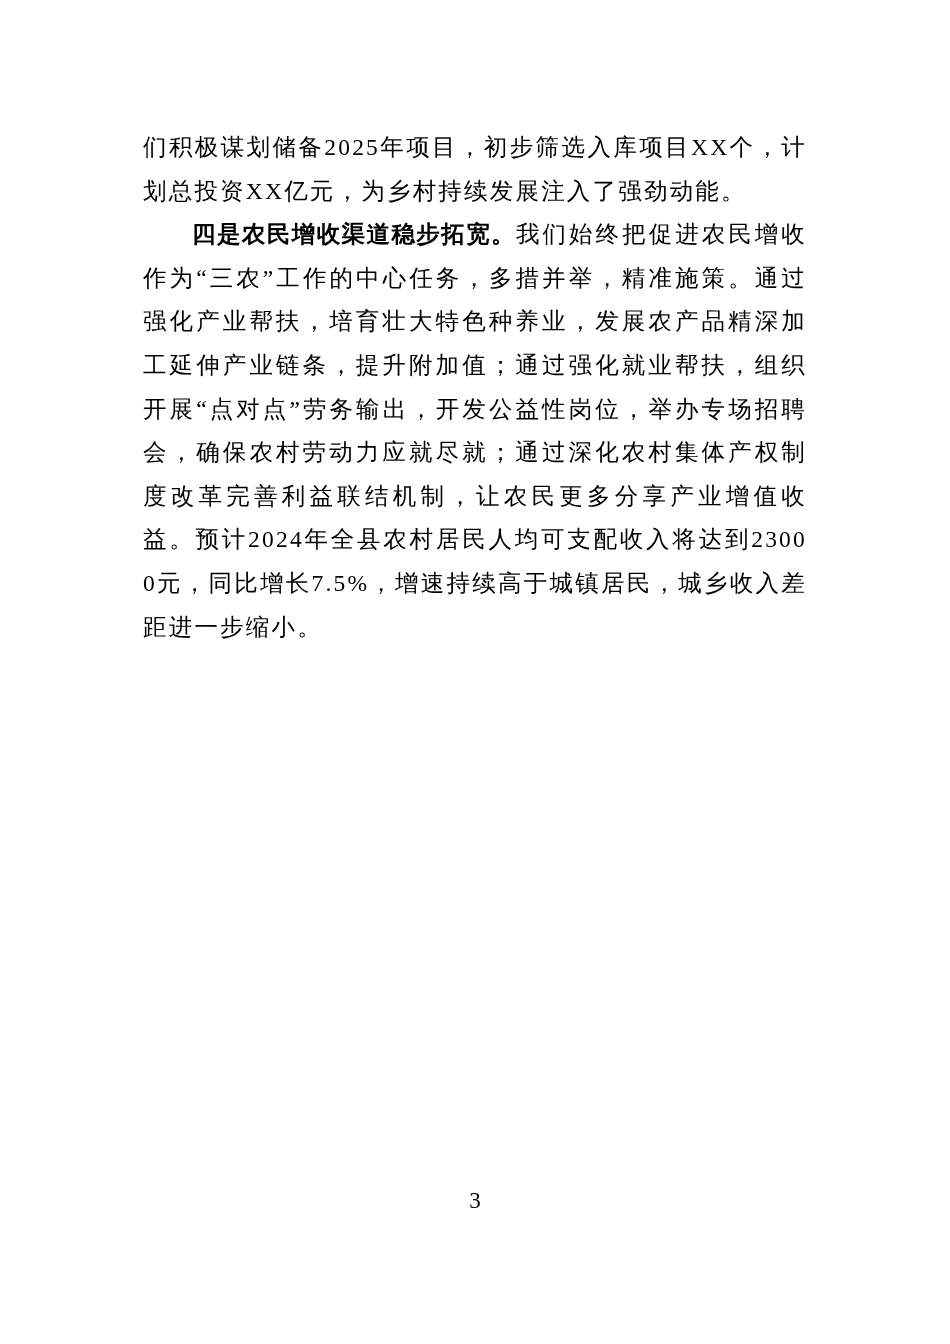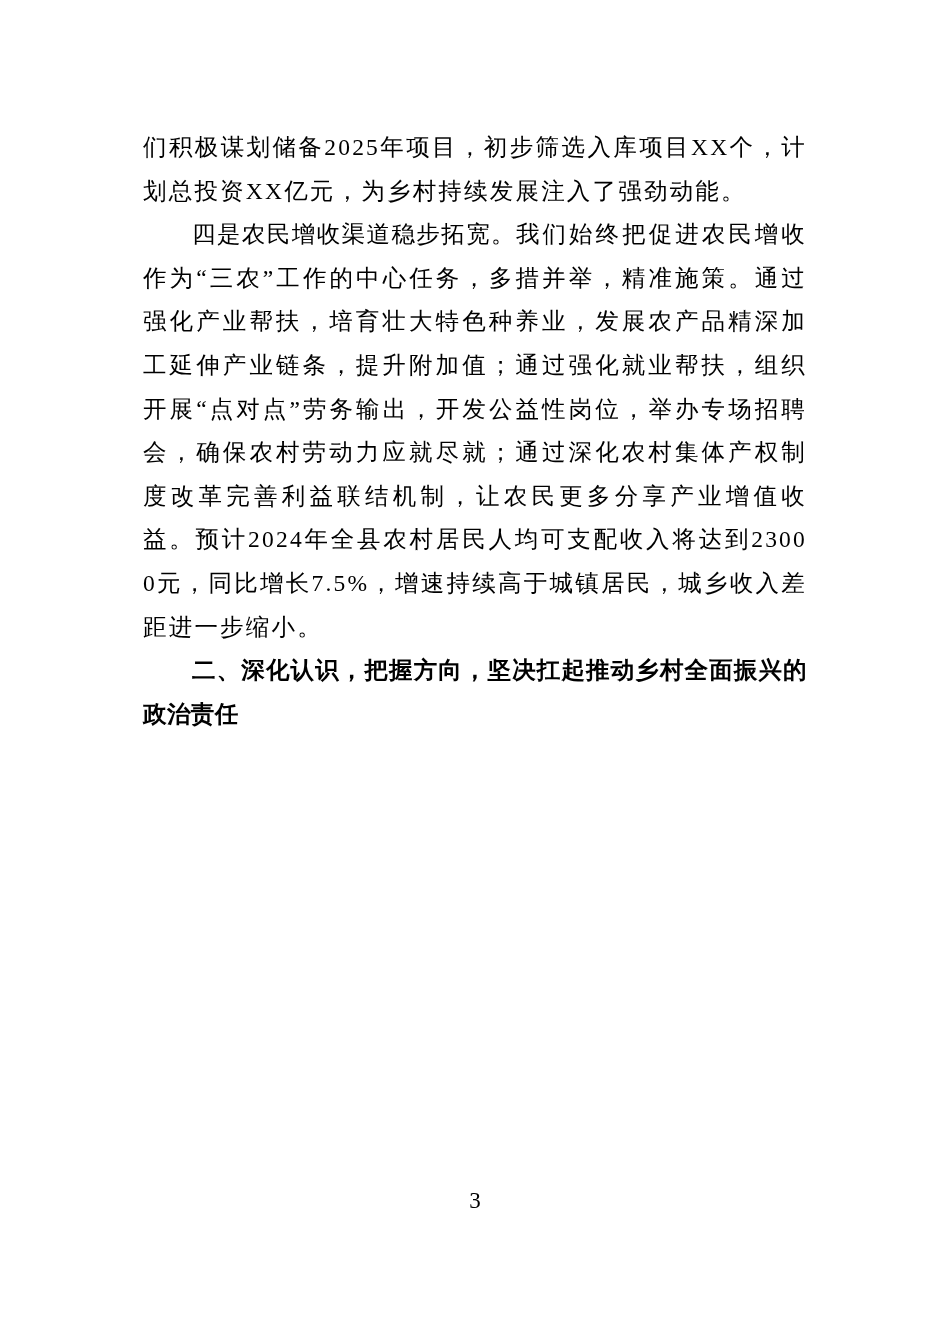--- a/index.html
+++ b/index.html
@@ -35,21 +35,21 @@
       line-height: 43.6px;
       text-align: justify;
       text-justify: inter-character;
       letter-spacing: 2.2px;
       word-break: break-all;
     }
     .para.indent {
       text-indent: 49px;
     }
     .bold-lead {
-      font-weight: normal;
+      font-weight: bold;
       font-family: "DejaVu Sans", "Liberation Sans", sans-serif;
       letter-spacing: 0.6px;
     }
     .heading {
       margin: 0;
       font-size: 23.5px;
       line-height: 43.6px;
       font-weight: bold;
       font-family: "DejaVu Sans", "Liberation Sans", sans-serif;
       text-indent: 49px;
@@ -75,19 +75,18 @@
 
     <p class="para">
       <span>们积极谋划储备2025年项目，初步筛选入库项目XX个，计划总投资XX亿元，为乡村持续发展注入了强劲动能。</span>
     </p>
 
     <p class="para indent">
       <span class="bold-lead">四是农民增收渠道稳步拓宽。</span><span>我们始终把促进农民增收作为“三农”工作的中心任务，多措并举，精准施策。通过强化产业帮扶，培育壮大特色种养业，发展农产品精深加工延伸产业链条，提升附加值；通过强化就业帮扶，组织开展“点对点”劳务输出，开发公益性岗位，举办专场招聘会，确保农村劳动力应就尽就；通过深化农村集体产权制度改革完善利益联结机制，让农民更多分享产业增值收益。预计2024年全县农村居民人均可支配收入将达到23000元，同比增长7.5%，增速持续高于城镇居民，城乡收入差距进一步缩小。</span>
     </p>
 
 
-    <p class="heading">二、深化认识，把握方向，坚决扛起推动乡村全面振兴的政治责任</p>
 
 
   </div>
 
   <div class="page-number">3</div>
 </div>
 
 </body></html>

